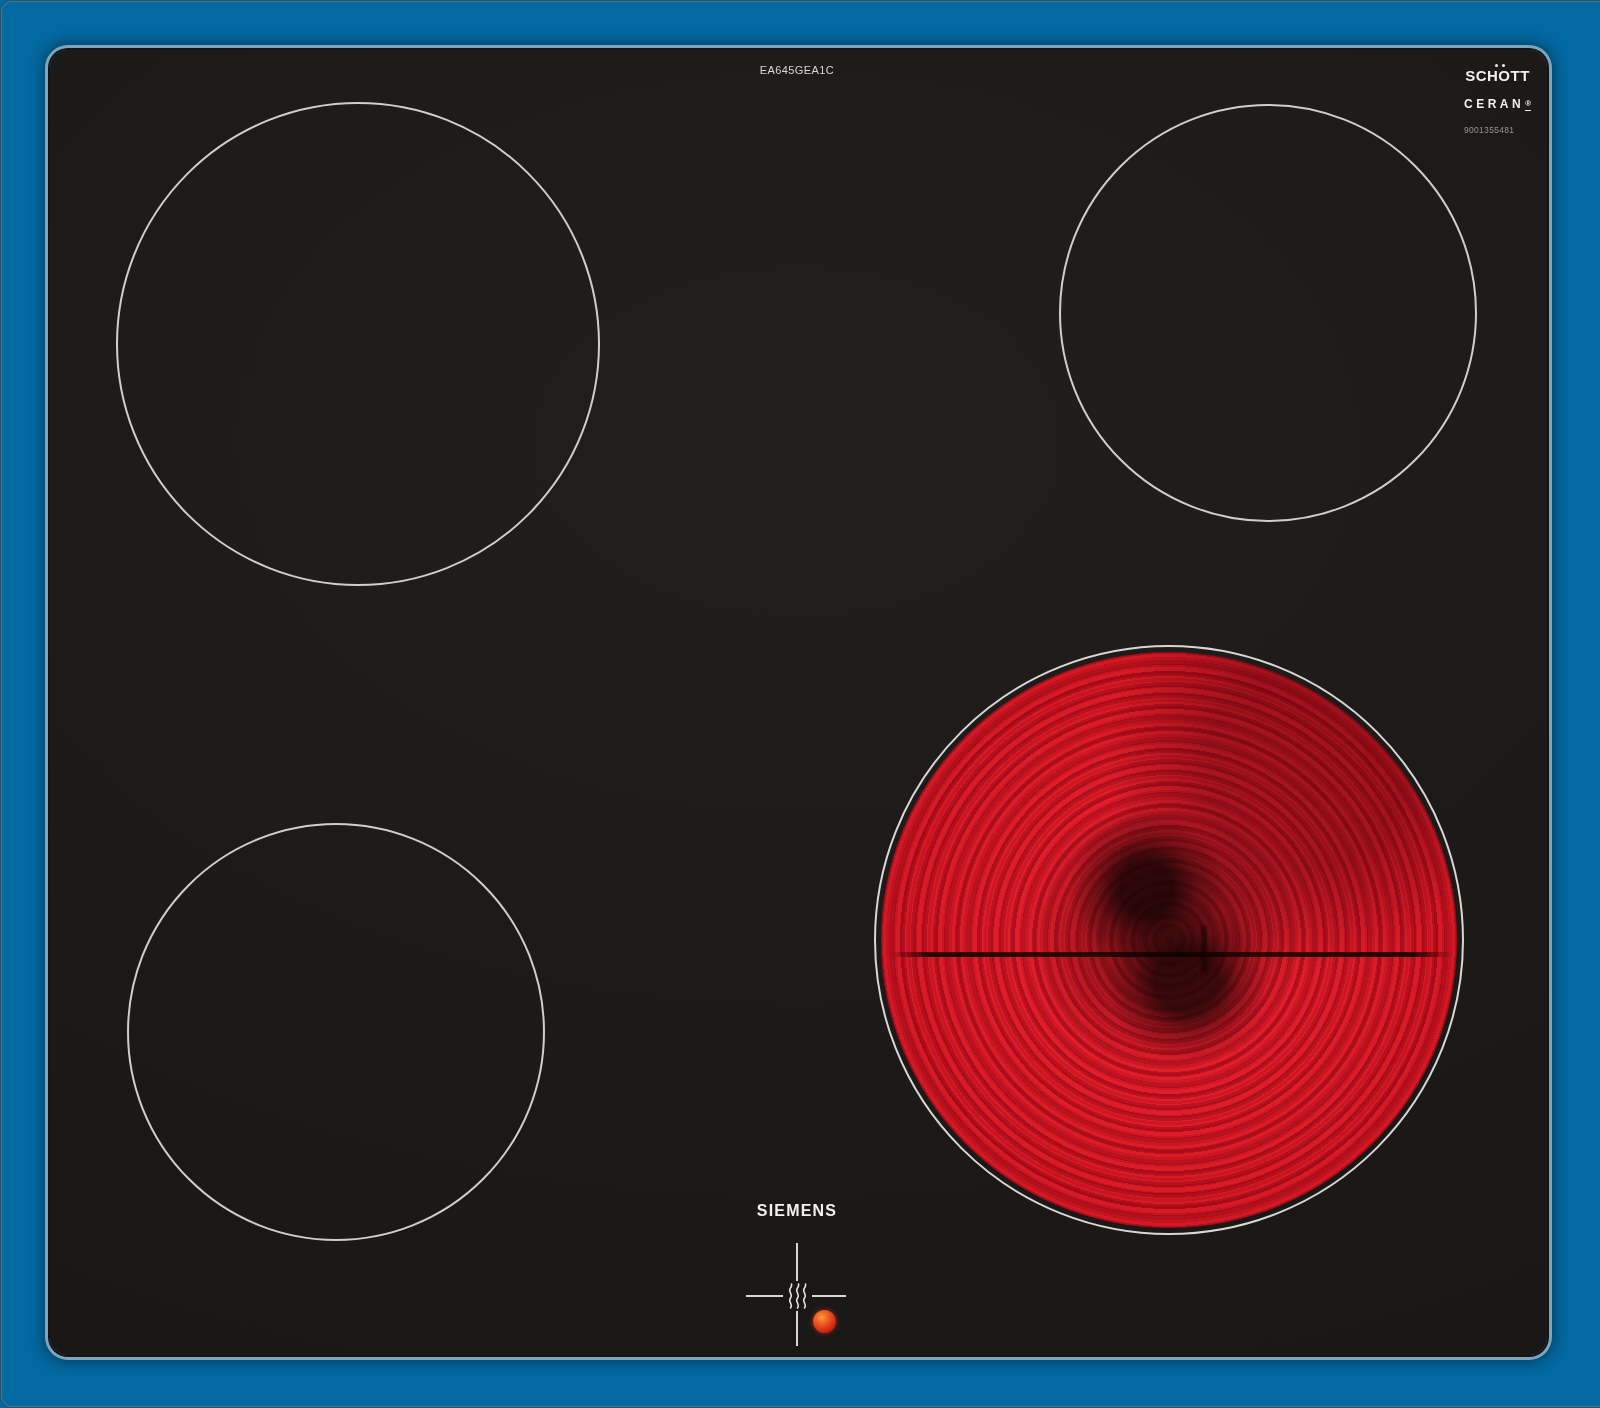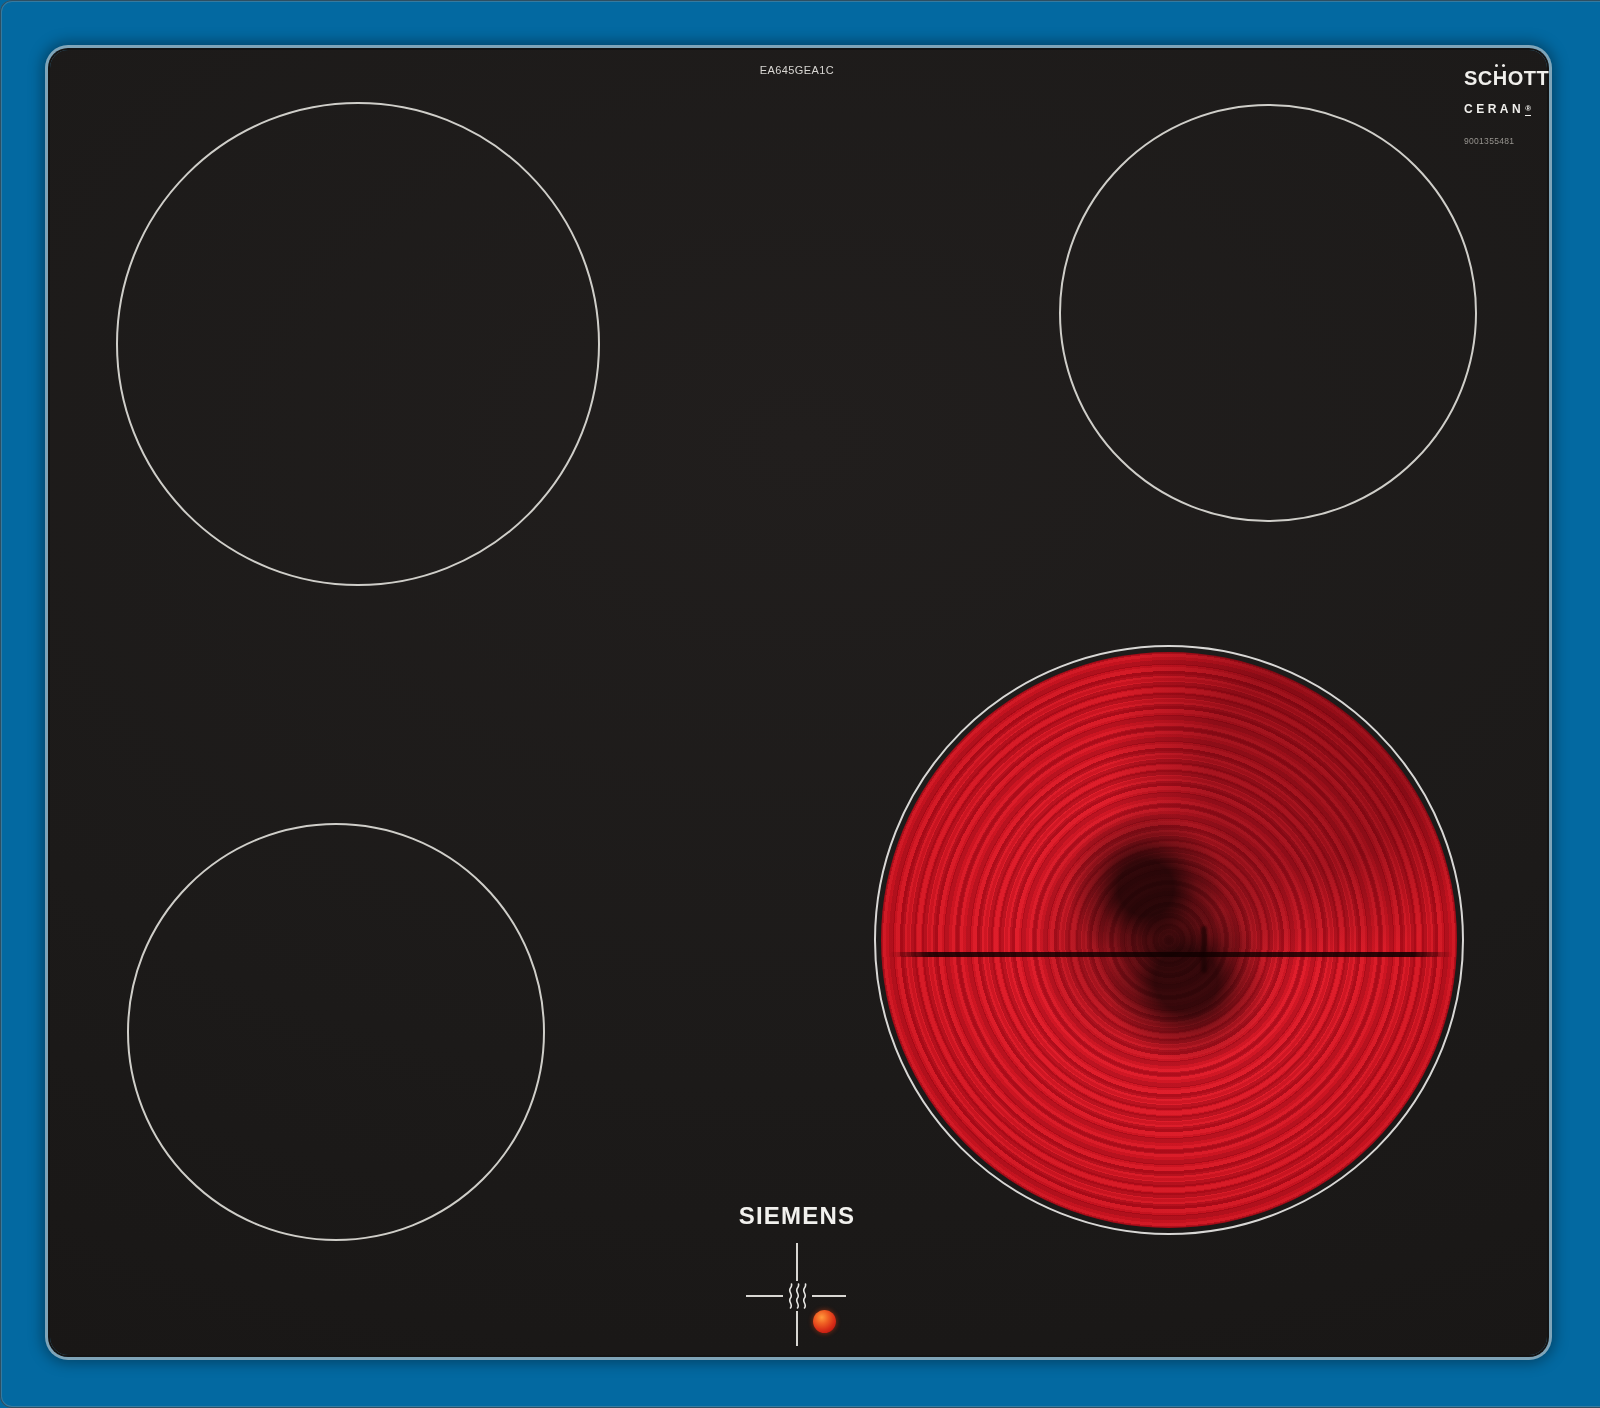--- a/index.html
+++ b/index.html
@@ -71,30 +71,30 @@
     content:"";position:absolute;left:55.5%;top:47.5%;width:6px;height:47px;border-radius:3px;
     background:rgba(20,2,2,0.55);filter:blur(1px);
   }
 
   
   .model-number{
     position:absolute;left:747px;top:14px;transform:translateX(-50%);
     font-size:11px;letter-spacing:0.4px;color:#d8d6d2;white-space:nowrap;
   }
   .schott-block{position:absolute;left:1414px;top:18px;color:#f0efec;}
-  .schott-line1{position:relative;font-size:20px;font-weight:bold;letter-spacing:0.5px;line-height:1.0;}
+  .schott-line1{position:relative;font-size:15px;font-weight:bold;letter-spacing:0.5px;line-height:1.0;text-align:center;}
   .schott-dots{position:absolute;left:31px;top:-4px;width:3px;height:3px;border-radius:50%;
     background:#f0efec;box-shadow:7px 0 0 #f0efec;}
   .schott-line2{font-size:12px;font-weight:bold;letter-spacing:3.5px;line-height:1.1;margin-top:15px;white-space:nowrap;}
   .schott-reg{display:inline-block;font-size:8px;vertical-align:2px;letter-spacing:0;border-bottom:1px solid #f0efec;padding-bottom:1px;margin-left:1px;}
-  .serial-number{font-size:8.5px;font-weight:normal;letter-spacing:0.3px;color:#97948f;margin-top:20px;}
+  .serial-number{font-size:8.5px;font-weight:normal;letter-spacing:0.3px;color:#97948f;margin-top:14px;}
 
   .siemens-logo{
     position:absolute;left:747px;top:1152px;transform:translateX(-50%);
-    font-size:24px;font-weight:bold;letter-spacing:1.2px;color:#f2f1ee;white-space:nowrap;
+    font-size:16px;font-weight:bold;letter-spacing:1.2px;color:#f2f1ee;white-space:nowrap;
   }
 
   
   .cross-seg{position:absolute;background:#d8d6d2;}
   .cross-h-left {left:696px;top:1245px;width:37px;height:2px;}
   .cross-h-right{left:762px;top:1245px;width:34px;height:2px;}
   .cross-v-top   {left:746px;top:1193px;width:2px;height:38px;}
   .cross-v-bottom{left:746px;top:1261px;width:2px;height:35px;}
 
   .heat-icon{position:absolute;left:737px;top:1233px;width:21px;height:26px;}

